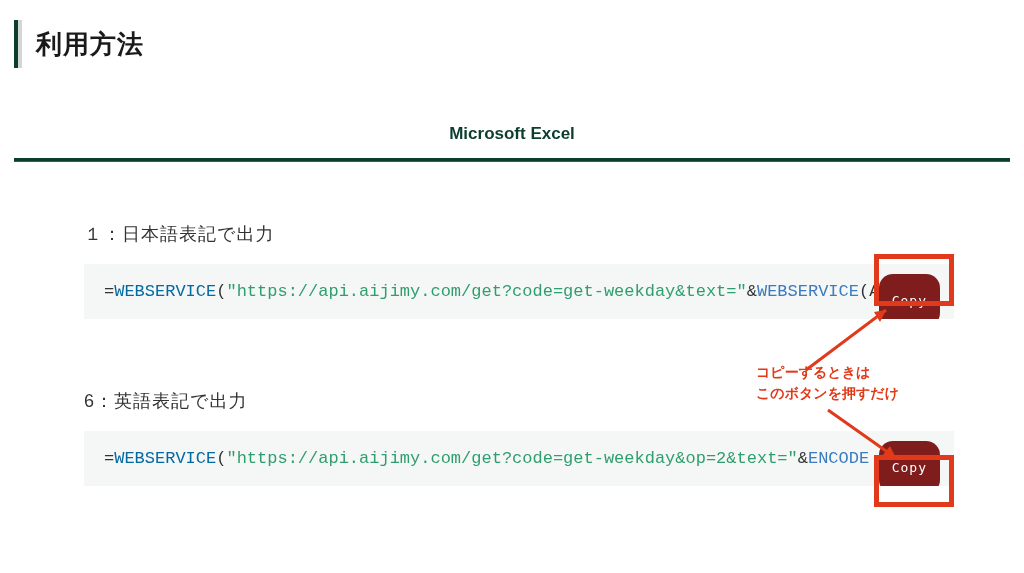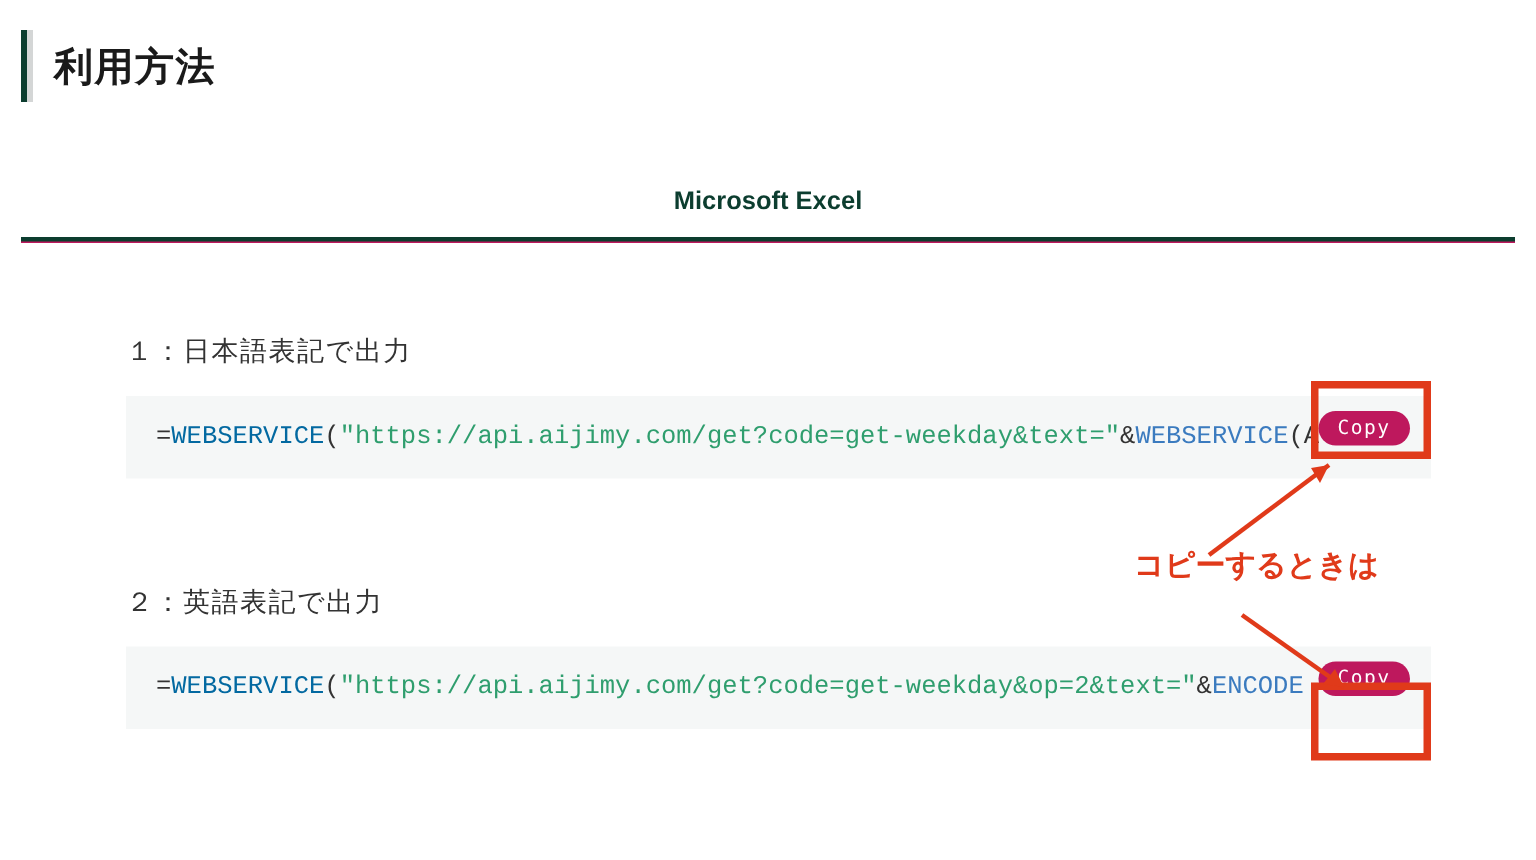--- a/index.html
+++ b/index.html
@@ -72,41 +72,41 @@
     .tok-eq { color: #333; }
     .tok-fn { color: #0369a1; }
     .tok-paren { color: #333; }
     .tok-str { color: #2f9e6e; }
     .tok-amp { color: #333; }
     .tok-fn2 { color: #3b7bbf; }
     .copy-btn {
       position: absolute;
       top: 10px;
       right: 14px;
-      background: #be185d;
+      background: #7f1d1d;
       color: #fff;
       font-family: "SFMono-Regular", Consolas, monospace;
       font-size: 13px;
-      padding: 4px 13px;
+      padding: 19px 13px;
       border-radius: 14px;
       border: none;
       cursor: pointer;
       letter-spacing: 1px;
     }
     .highlight-box {
       position: absolute;
       border: 5px solid #e03a1a;
       pointer-events: none;
     }
     .hl1 { top: 254px; left: 874px; width: 80px; height: 52px; }
     .hl2 { top: 455px; left: 874px; width: 80px; height: 52px; }
     .annotation {
       position: absolute;
       color: #e03a1a;
-      font-size: 20px;
+      font-size: 14px;
       font-weight: 700;
       top: 362px;
       left: 756px;
       line-height: 1.5;
       text-align: left;
     }
     .arrow {
       position: absolute;
       pointer-events: none;
     }
@@ -124,33 +124,34 @@
 </div>
 
 <div class="content">
 
   <div class="section-label">１：日本語表記で出力</div>
   <div class="code-block">
     <span class="tok-eq">=</span><span class="tok-fn">WEBSERVICE</span><span class="tok-paren">(</span><span class="tok-str">"https://api.aijimy.com/get?code=get-weekday&amp;text="</span><span class="tok-amp">&amp;</span><span class="tok-fn2">WEBSERVICE</span><span class="tok-paren">(A</span>
     <button class="copy-btn">Copy</button>
   </div>
 
-  <div class="section-label">２：英語表記で出力</div>
+  <div class="section-label">6：英語表記で出力</div>
   <div class="code-block">
     <span class="tok-eq">=</span><span class="tok-fn">WEBSERVICE</span><span class="tok-paren">(</span><span class="tok-str">"https://api.aijimy.com/get?code=get-weekday&amp;op=2&amp;text="</span><span class="tok-amp">&amp;</span><span class="tok-fn2">ENCODE</span><span class="tok-paren"></span>
     <button class="copy-btn">Copy</button>
   </div>
 
 </div>
 
 <div class="highlight-box hl1"></div>
 <div class="highlight-box hl2"></div>
 
 <div class="annotation">
   <span>コピーするときは</span><br>
+  <span>このボタンを押すだけ</span>
 </div>
 
 <svg class="arrow" style="top:300px;left:796px;width:110px;height:80px;">
   <line x1="10" y1="70" x2="90" y2="10" stroke="#e03a1a" stroke-width="3"></line>
   <polygon points="90,10 78,12 84,22" fill="#e03a1a"></polygon>
 </svg>
 <svg class="arrow" style="top:400px;left:818px;width:100px;height:70px;">
   <line x1="10" y1="10" x2="78" y2="58" stroke="#e03a1a" stroke-width="3"></line>
   <polygon points="78,58 64,56 72,46" fill="#e03a1a"></polygon>
 </svg>

